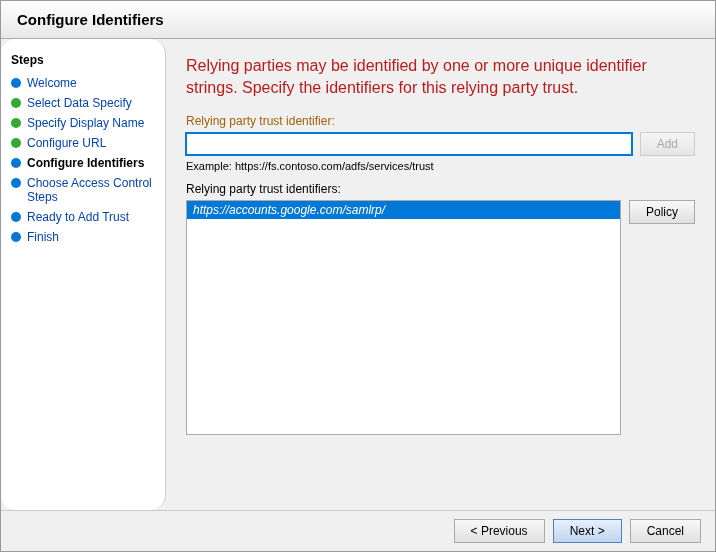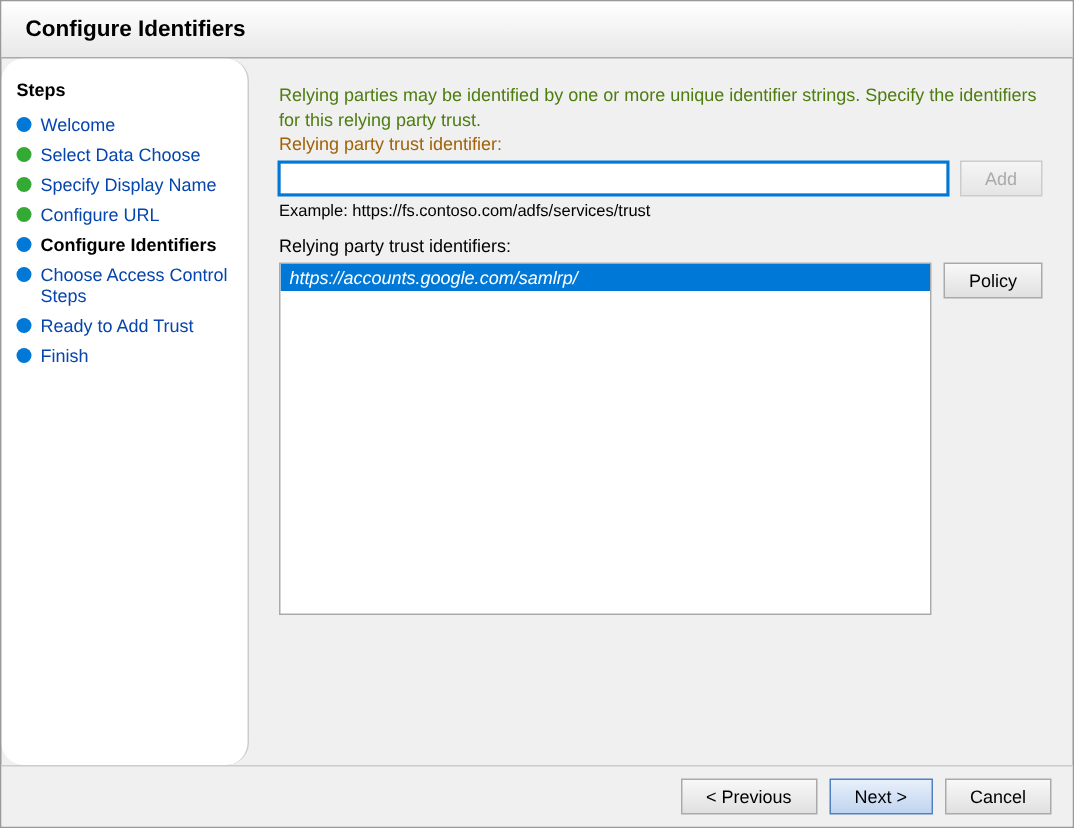--- a/index.html
+++ b/index.html
@@ -72,22 +72,23 @@
     .sidebar-item a, .sidebar-item span.link {
       color: #0645ad;
       text-decoration: none;
     }
     .content {
       flex: 1;
       padding: 16px 20px;
       overflow-y: auto;
     }
     .description {
-      font-size: 12px;
-      color: #4d7c0f;
+      font-size: 16px;
+      color: #b91c1c;
+      margin-bottom: 14px;
       line-height: 1.4;
     }
     .field-label {
       font-size: 12px;
       margin-bottom: 4px;
       color: #a16207;
     }
     .input-row {
       display: flex;
       align-items: center;
@@ -175,21 +176,21 @@
 
     <div class="sidebar">
       <div class="sidebar-label">Steps</div>
 
       <div class="sidebar-item">
         <span class="dot dot-blue"></span>
         <span class="link">Welcome</span>
       </div>
       <div class="sidebar-item">
         <span class="dot dot-green"></span>
-        <span class="link">Select Data Choose</span>
+        <span class="link">Select Data Specify</span>
       </div>
       <div class="sidebar-item">
         <span class="dot dot-green"></span>
         <span class="link">Specify Display Name</span>
       </div>
       <div class="sidebar-item">
         <span class="dot dot-green"></span>
         <span class="link">Configure URL</span>
       </div>
       <div class="sidebar-item active">

